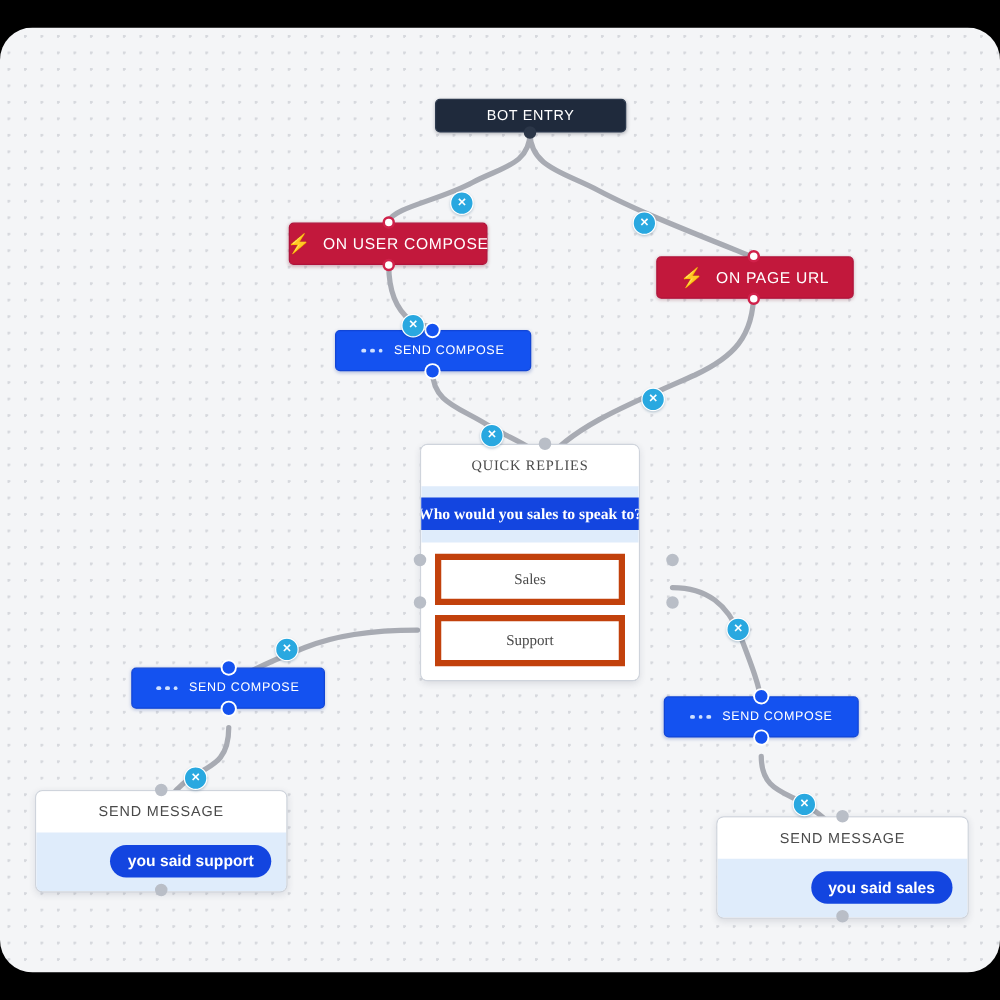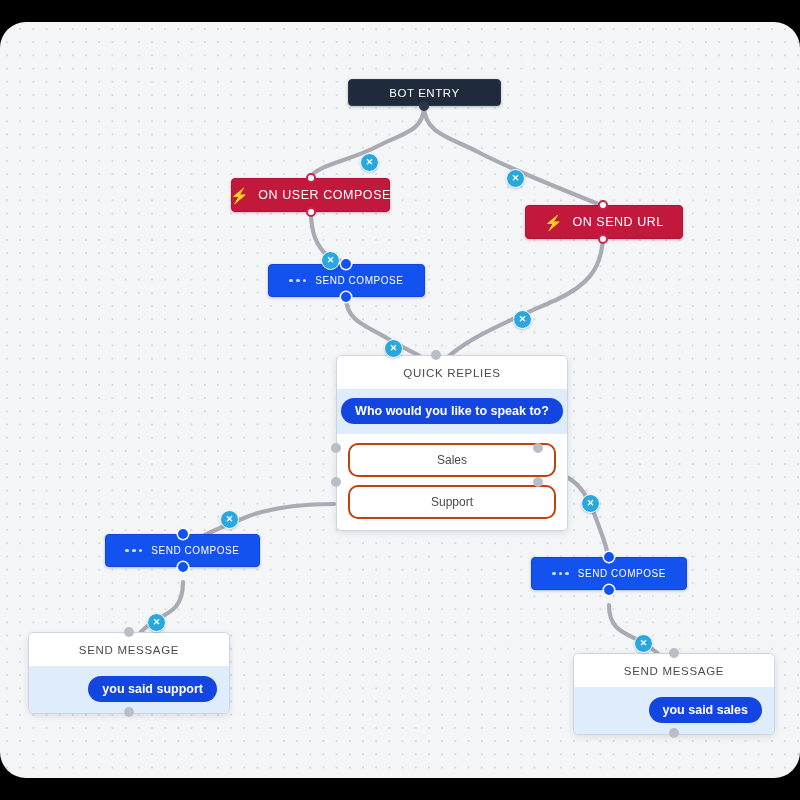--- a/index.html
+++ b/index.html
@@ -133,22 +133,22 @@
     padding: 0 11px 11px 11px;
   }
   .qr-prompt-wrap {
     background: #dfecfb;
     padding: 9px 0 10px 0;
     margin: 0 -11px 9px -11px;
     display: flex;
     justify-content: center;
   }
   .qr-option {
-    border: 2px solid #c2410c;
-    border-radius: 10px;
+    border: 5px solid #c2410c;
+    border-radius: 0;
     background: #ffffff;
     color: #4a4a4a;
     font-size: 12px;
     text-align: center;
     padding: 8px 0;
     margin-bottom: 8px;
   }
   .qr-option:last-child { margin-bottom: 0; }
   
   .port {
@@ -253,41 +253,41 @@
       </span>
       <span>ON USER COMPOSE</span>
     </div>
     <div class="port red" style="left:306px; top:151px;"></div>
     <div class="port red" style="left:306px; top:185px;"></div>
 
     <div class="node bar trigger" style="left:525px; top:183px; width:158px; height:34px;">
       <span class="glyph">
         <span class="bolt">⚡</span>
       </span>
-      <span>ON SEND URL</span>
+      <span>ON PAGE URL</span>
     </div>
     <div class="port red" style="left:598px; top:178px;"></div>
     <div class="port red" style="left:598px; top:212px;"></div>
 
     <div class="node bar action" style="left:268px; top:242px; width:157px; height:33px;">
       <span class="glyph dots3">
         <i></i>
           <i></i>
           <i></i>
       </span>
       <span>SEND COMPOSE</span>
     </div>
     <div class="port blue" style="left:341px; top:237px;"></div>
     <div class="port blue" style="left:341px; top:270px;"></div>
 
-    <div class="node card" style="left:336px; top:333px; width:232px;">
+    <div class="node card" style="left:336px; top:333px; width:176px;font-family:Liberation Serif, serif;">
       <div class="card-title">QUICK REPLIES</div>
       <div class="qr-body">
         <div class="qr-prompt-wrap">
-          <div class="bubble">Who would you like to speak to?</div>
+          <div class="bubble">Who would you sales to speak to?</div>
         </div>
         <div class="qr-option">Sales</div>
         <div class="qr-option">Support</div>
       </div>
     </div>
     <div class="port grey" style="left:431px; top:328px;"></div>
     <div class="port grey" style="left:331px; top:421px;"></div>
     <div class="port grey" style="left:533px; top:421px;"></div>
     <div class="port grey" style="left:331px; top:455px;"></div>
     <div class="port grey" style="left:533px; top:455px;"></div>

